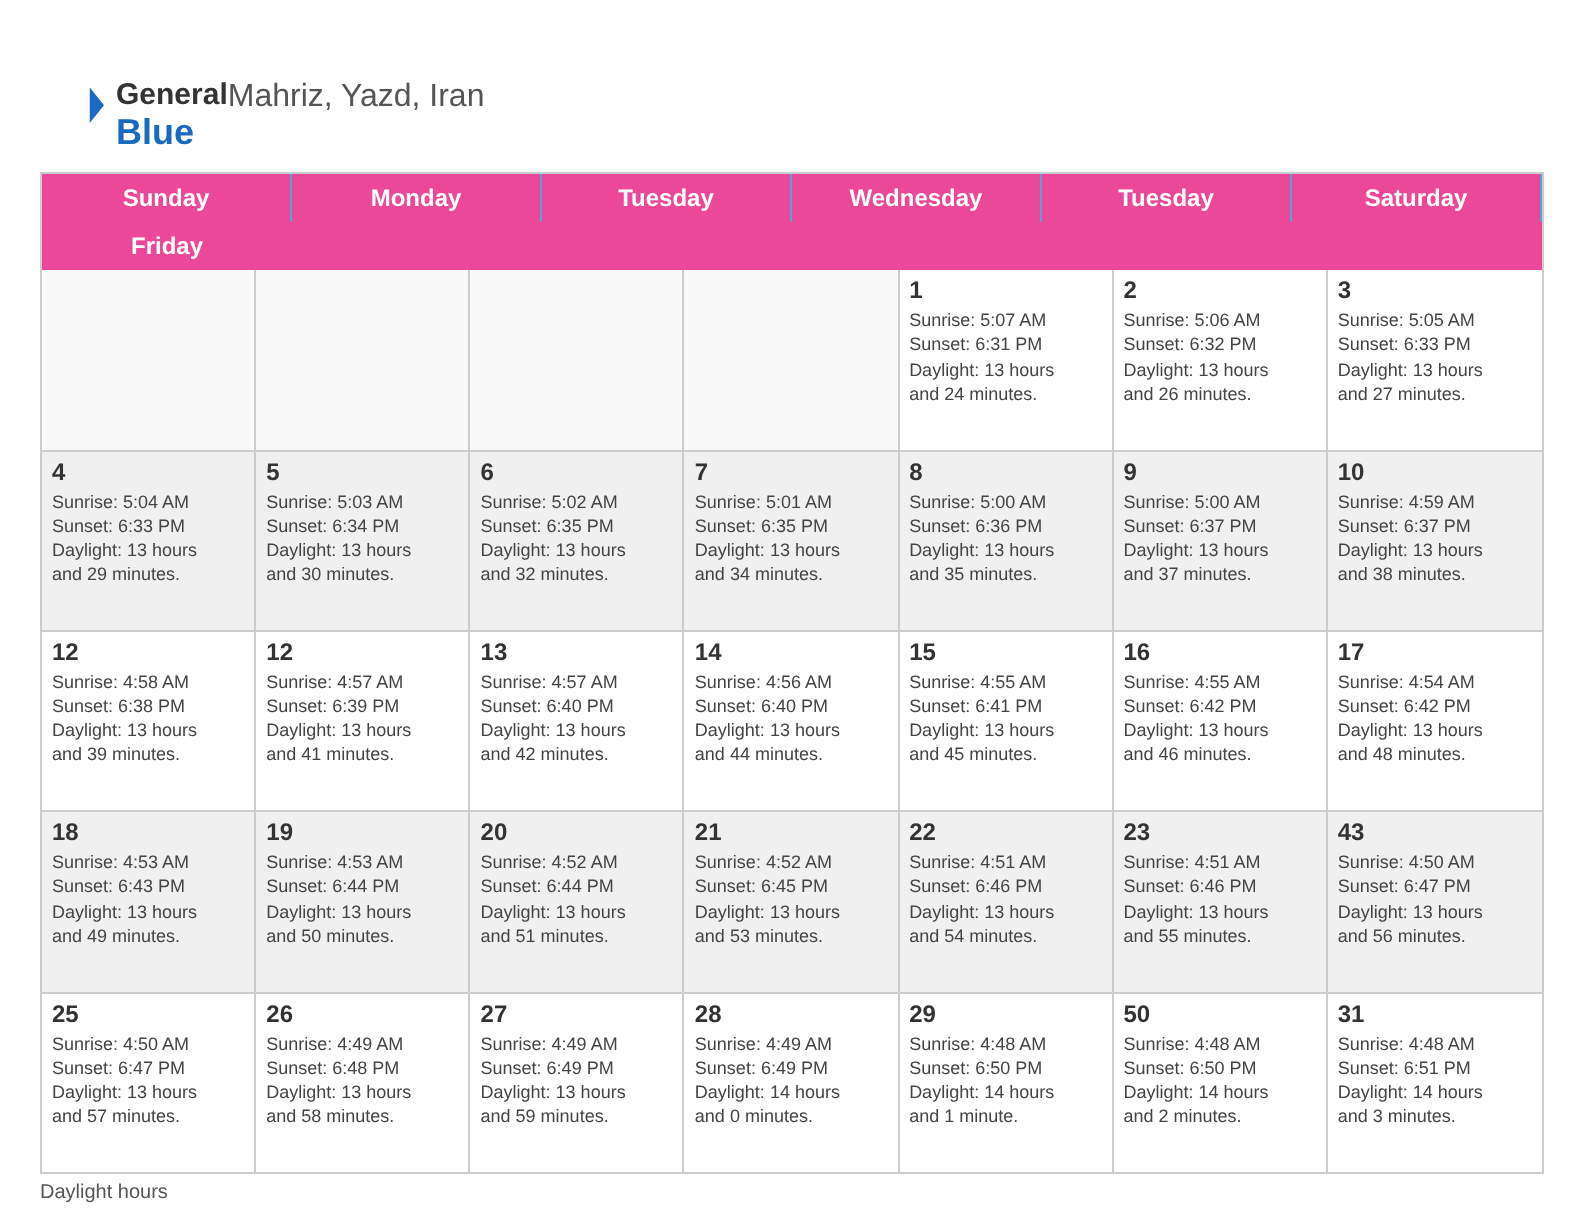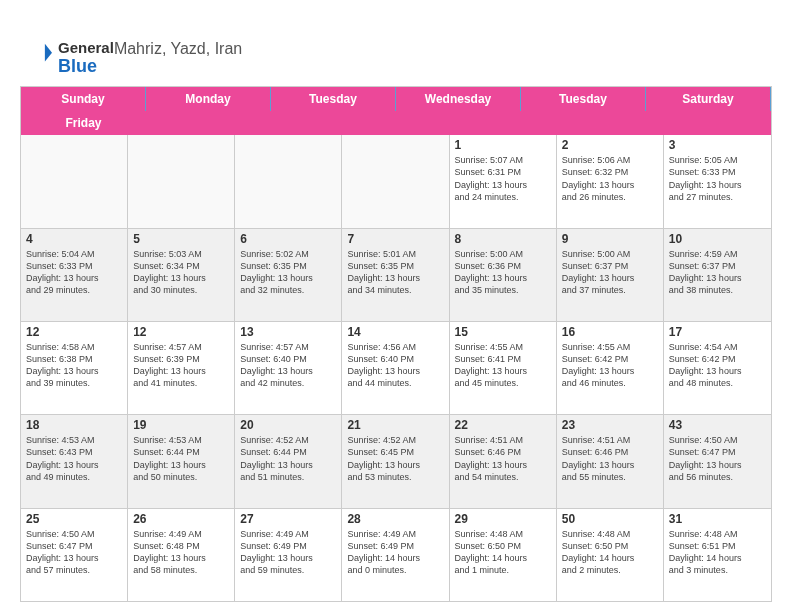--- a/index.html
+++ b/index.html
@@ -275,13 +275,14 @@
             <div class="day-info">Sunrise: 4:48 AM<br>Sunset: 6:50 PM<br>Daylight: 14 hours<br>and 2 minutes.</div>
           </div>
           <div class="cal-cell">
             <div class="day-num">31</div>
             <div class="day-info">Sunrise: 4:48 AM<br>Sunset: 6:51 PM<br>Daylight: 14 hours<br>and 3 minutes.</div>
           </div>
         </div>
       </div>
   </div>
 
+  <div class="footer-note">Daylight hours</div>
 </div>
 
 </body></html>

